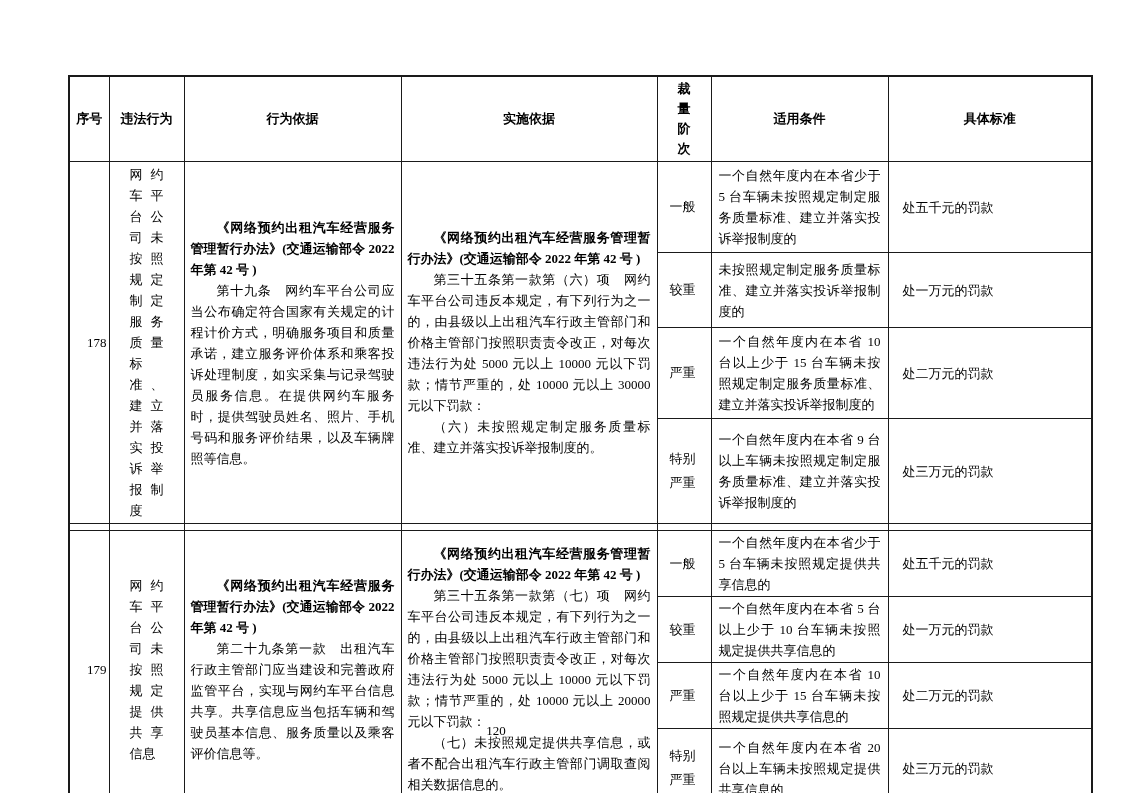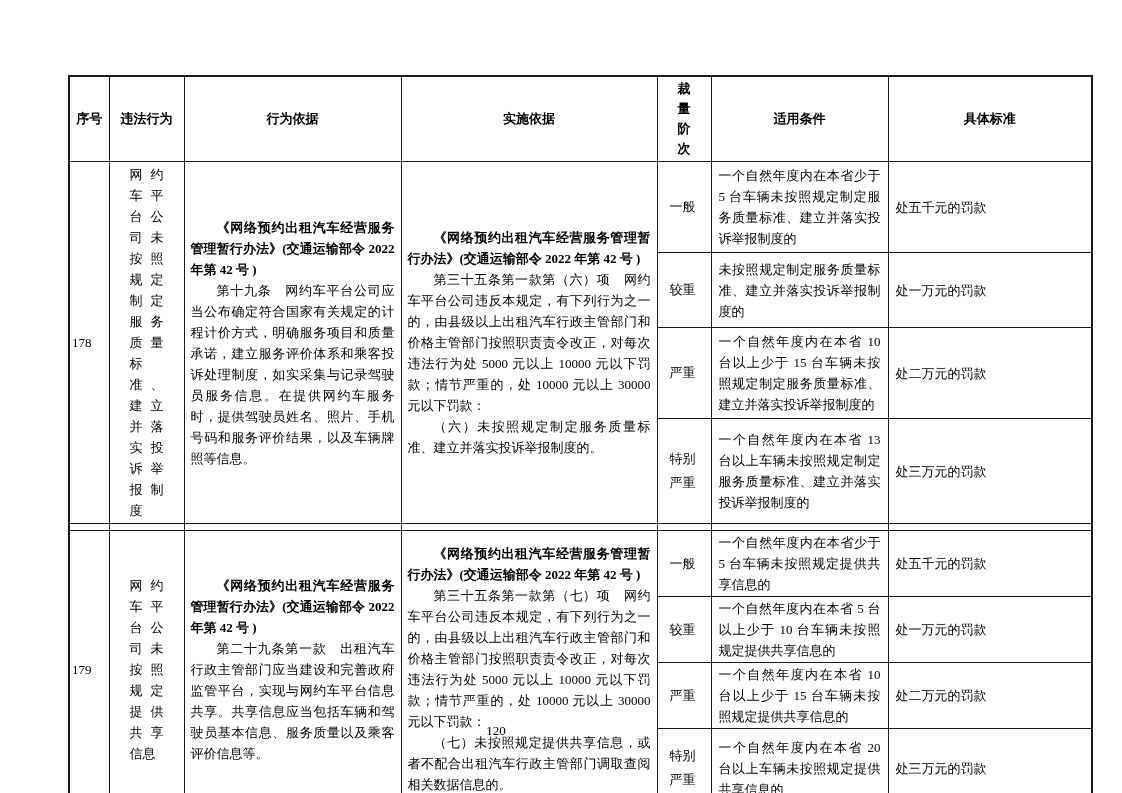--- a/index.html
+++ b/index.html
@@ -30,21 +30,21 @@
   }
   thead tr { height: 40px; }
   th {
     font-weight: bold;
     text-align: center;
     padding: 2px 2px;
     line-height: 20px;
   }
   th.narrow { padding: 2px 19px; }
   td.seq {
-    text-align: left;
+    text-align: right;
     padding: 2px;
   }
   td.violation {
     padding: 2px 20px;
     text-align: justify;
     text-justify: inter-character;
   }
   td.law {
     padding: 2px 6px;
   }
@@ -58,21 +58,21 @@
     text-align: left;
     padding: 2px 12px;
     line-height: 24px;
   }
   td.cond {
     padding: 1px 7px;
     text-align: justify;
     text-justify: inter-character;
   }
   td.std {
-    padding: 1px 7px;
+    padding: 1px 14px;
     text-align: left;
   }
   tr.gap { height: 7px; }
   tr.gap td { padding: 0; height: 7px; }
   tr.r178-1 { height: 85px; }
   tr.r178-2 { height: 72px; }
   tr.r178-3 { height: 69px; }
   tr.r178-4 { height: 100px; }
   tr.r179-1 { height: 62px; }
   tr.r179-2 { height: 64px; }
@@ -134,21 +134,21 @@
         <td class="cond">未按照规定制定服务质量标准、建立并落实投诉举报制度的</td>
         <td class="std">处一万元的罚款</td>
       </tr>
       <tr class="r178-3">
         <td class="tier">严重</td>
         <td class="cond">一个自然年度内在本省 10 台以上少于 15 台车辆未按照规定制定服务质量标准、建立并落实投诉举报制度的</td>
         <td class="std">处二万元的罚款</td>
       </tr>
       <tr class="r178-4">
         <td class="tier">特别严重</td>
-        <td class="cond">一个自然年度内在本省 13 台以上车辆未按照规定制定服务质量标准、建立并落实投诉举报制度的</td>
+        <td class="cond">一个自然年度内在本省 9 台以上车辆未按照规定制定服务质量标准、建立并落实投诉举报制度的</td>
         <td class="std">处三万元的罚款</td>
       </tr>
 
       <tr class="gap">
         <td></td>
           <td></td>
           <td></td>
         <td></td>
           <td></td>
           <td></td>
@@ -157,21 +157,21 @@
 
       <tr class="r179-1">
         <td class="seq" rowspan="4">179</td>
         <td class="violation" rowspan="4">网约车平台公司未按照规定提供共享信息</td>
         <td class="law" rowspan="4">
           <p class="law-title">《网络预约出租汽车经营服务管理暂行办法》(交通运输部令 2022 年第 42 号 )</p>
           <p>第二十九条第一款　出租汽车行政主管部门应当建设和完善政府监管平台，实现与网约车平台信息共享。共享信息应当包括车辆和驾驶员基本信息、服务质量以及乘客评价信息等。</p>
         </td>
         <td class="law" rowspan="4">
           <p class="law-title">《网络预约出租汽车经营服务管理暂行办法》(交通运输部令 2022 年第 42 号 )</p>
-          <p>第三十五条第一款第（七）项　网约车平台公司违反本规定，有下列行为之一的，由县级以上出租汽车行政主管部门和价格主管部门按照职责责令改正，对每次违法行为处 5000 元以上 10000 元以下罚款；情节严重的，处 10000 元以上 30000 元以下罚款：</p>
+          <p>第三十五条第一款第（七）项　网约车平台公司违反本规定，有下列行为之一的，由县级以上出租汽车行政主管部门和价格主管部门按照职责责令改正，对每次违法行为处 5000 元以上 10000 元以下罚款；情节严重的，处 10000 元以上 20000 元以下罚款：</p>
           <p>（七）未按照规定提供共享信息，或者不配合出租汽车行政主管部门调取查阅相关数据信息的。</p>
         </td>
         <td class="tier">一般</td>
         <td class="cond">一个自然年度内在本省少于 5 台车辆未按照规定提供共享信息的</td>
         <td class="std">处五千元的罚款</td>
       </tr>
       <tr class="r179-2">
         <td class="tier">较重</td>
         <td class="cond">一个自然年度内在本省 5 台以上少于 10 台车辆未按照规定提供共享信息的</td>
         <td class="std">处一万元的罚款</td>

